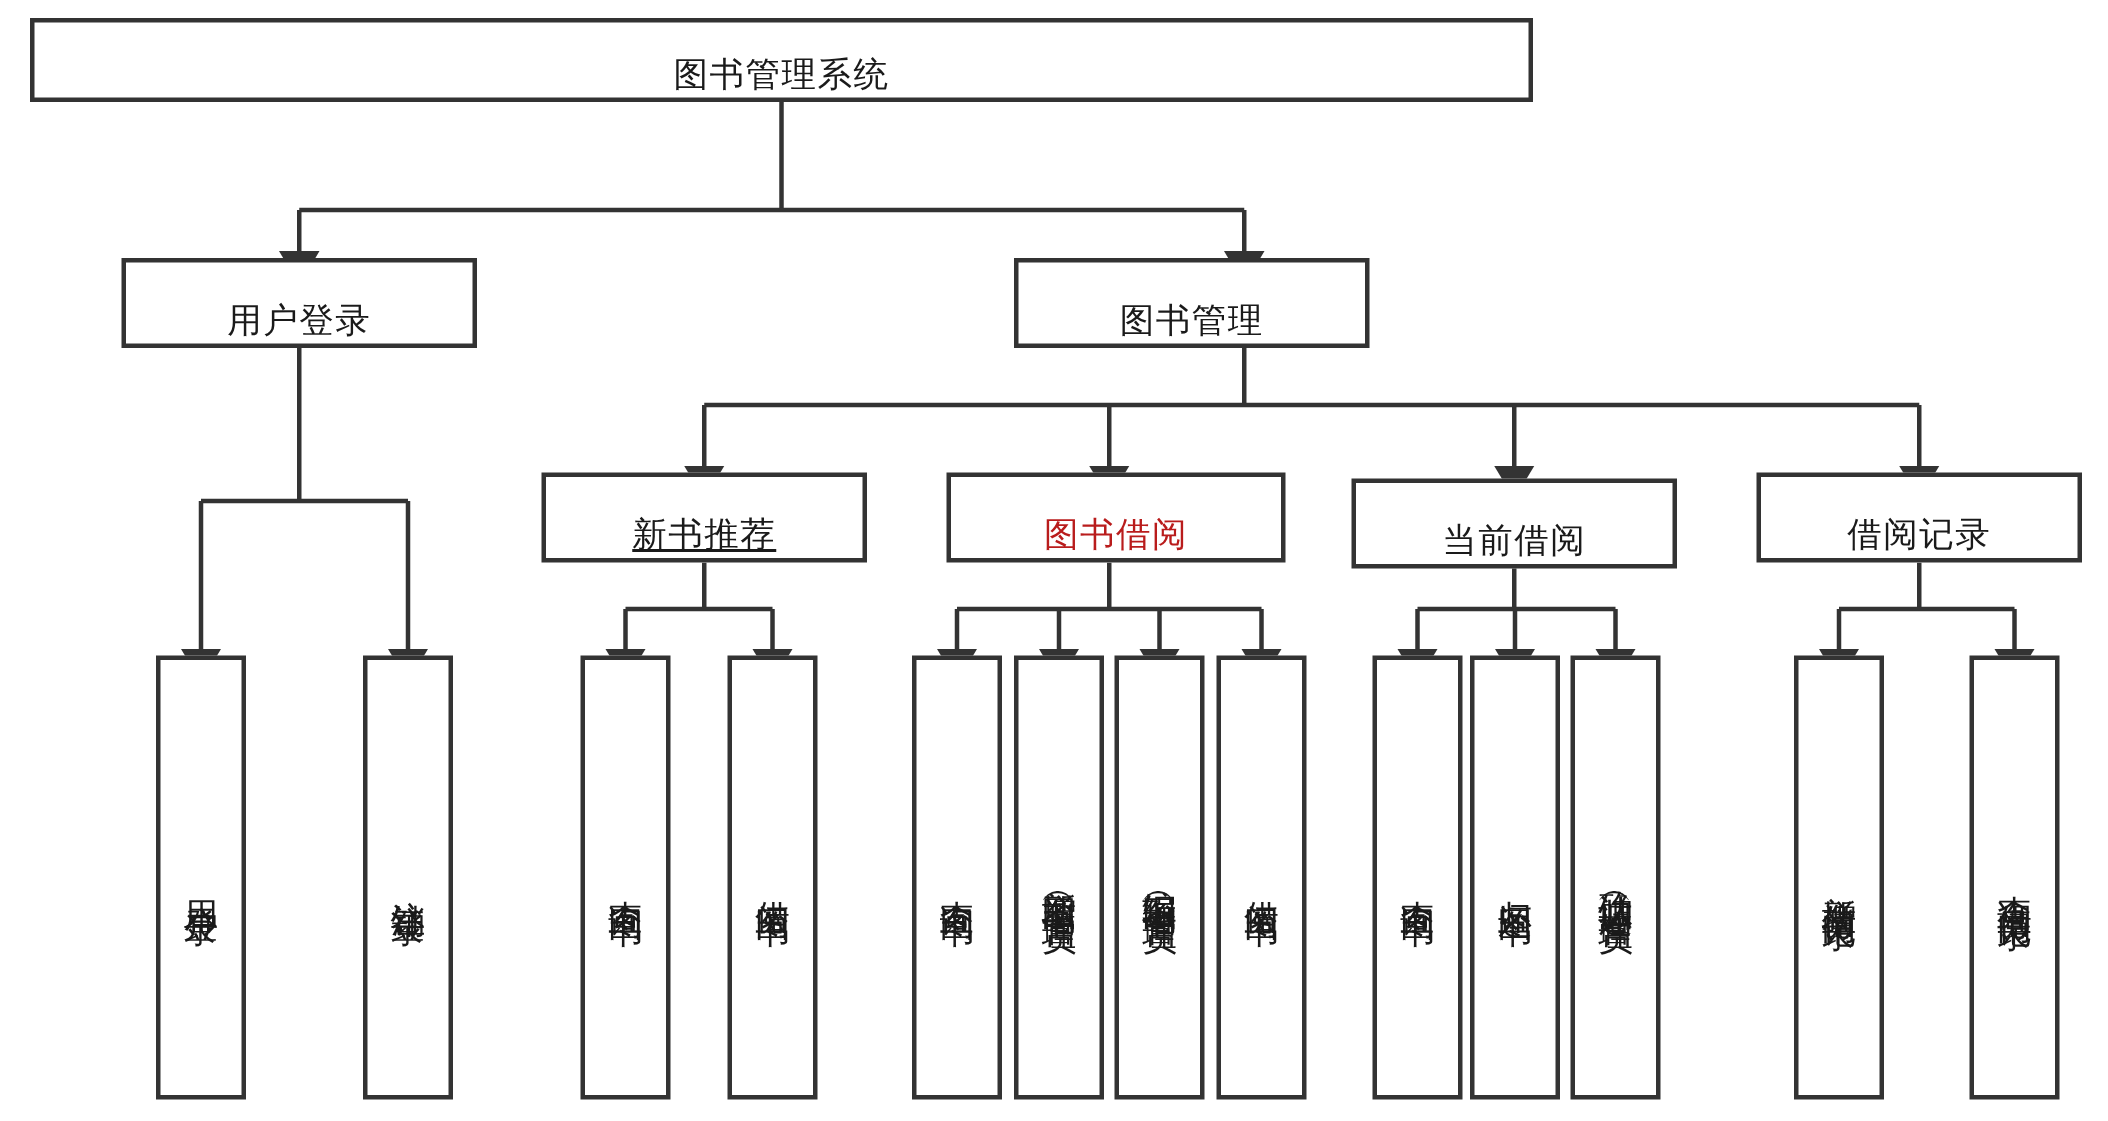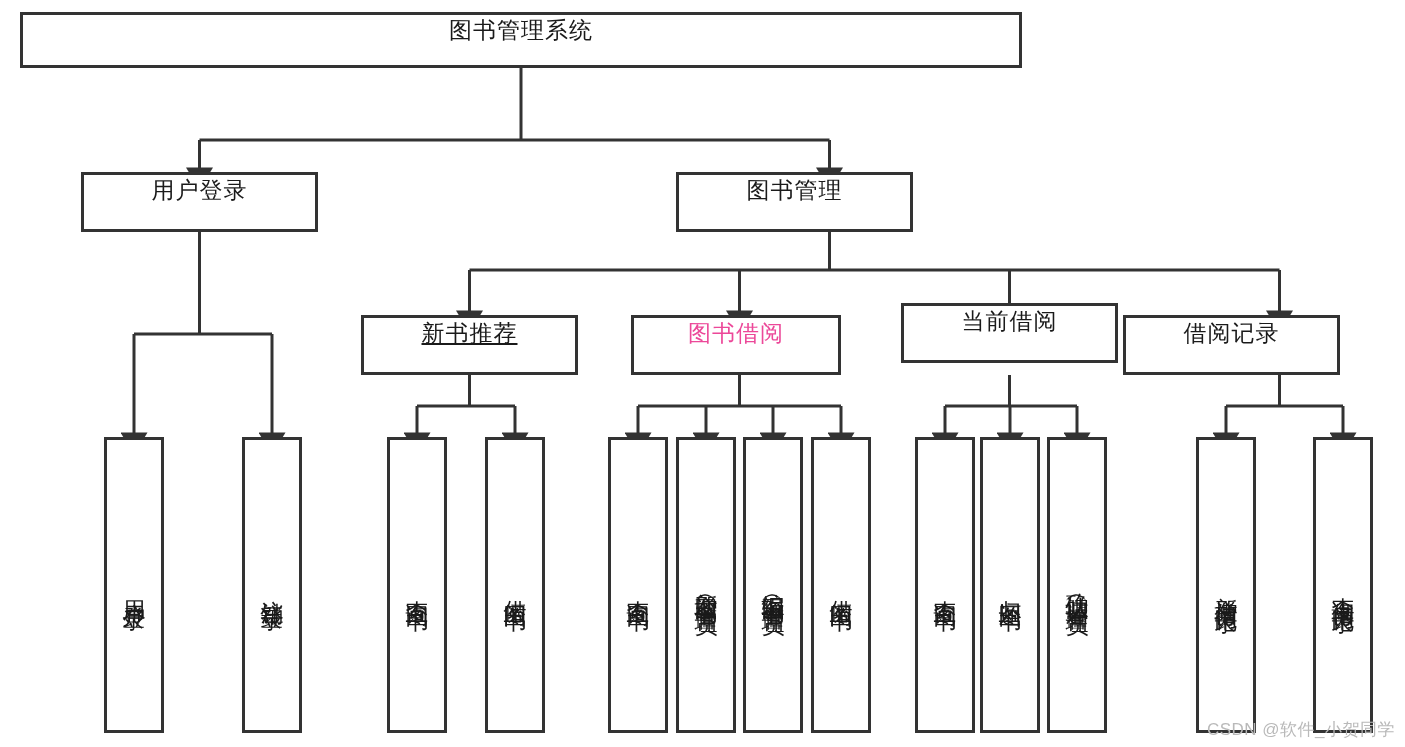--- a/index.html
+++ b/index.html
@@ -25,21 +25,21 @@
     top: 0;
     width: 1405px;
     height: 747px;
   }
   .node-box {
     position: absolute;
     box-sizing: border-box;
     border: 3px solid #333333;
     background: #ffffff;
     display: flex;
-    align-items: flex-start;
+    align-items: flex-end;
     justify-content: center;
     color: #1a1a1a;
   }
   .node-box.horiz {
     font-size: 23px;
     letter-spacing: 1px;
   }
   .node-box.vert {
     align-items: flex-start;
     padding-top: 6px;
@@ -127,27 +127,27 @@
       </div>
       <div class="node-box horiz" style="left: 81px; top: 172px; width: 237px; height: 60px; border-color: rgb(51, 51, 51); color: rgb(26, 26, 26);">
         <span class="node-label-horiz">用户登录</span>
       </div>
       <div class="node-box horiz" style="left: 676px; top: 172px; width: 237px; height: 60px; border-color: rgb(51, 51, 51); color: rgb(26, 26, 26);">
         <span class="node-label-horiz">图书管理</span>
       </div>
       <div class="node-box horiz" style="left: 361px; top: 315px; width: 217px; height: 60px; border-color: rgb(51, 51, 51); color: rgb(26, 26, 26); text-decoration: underline;">
         <span class="node-label-horiz">新书推荐</span>
       </div>
-      <div class="node-box horiz" style="left: 631px; top: 315px; width: 210px; height: 60px; border-color: rgb(51, 51, 51); color: #ec4899;">
+      <div class="node-box horiz" style="left: 631px; top: 315px; width: 226px; height: 60px; border-color: rgb(51, 51, 51); color: #b91c1c;">
         <span class="node-label-horiz">图书借阅</span>
       </div>
-      <div class="node-box horiz" style="left: 901px; top: 303px; width: 217px; height: 60px; border-color: rgb(51, 51, 51); color: rgb(26, 26, 26);">
+      <div class="node-box horiz" style="left: 901px; top: 319px; width: 217px; height: 60px; border-color: rgb(51, 51, 51); color: rgb(26, 26, 26);">
         <span class="node-label-horiz">当前借阅</span>
       </div>
-      <div class="node-box horiz" style="left: 1123px; top: 315px; width: 217px; height: 60px; border-color: rgb(51, 51, 51); color: rgb(26, 26, 26);">
+      <div class="node-box horiz" style="left: 1171px; top: 315px; width: 217px; height: 60px; border-color: rgb(51, 51, 51); color: rgb(26, 26, 26);">
         <span class="node-label-horiz">借阅记录</span>
       </div>
       <div class="node-box vert" style="left: 104px; top: 437px; width: 60px; height: 296px; border-color: rgb(51, 51, 51); color: rgb(26, 26, 26);">
         <div class="vert-wrap">
           <span class="node-label-vert">用户登录</span>
         </div>
       </div>
       <div class="node-box vert" style="left: 242px; top: 437px; width: 60px; height: 296px; border-color: rgb(51, 51, 51); color: rgb(26, 26, 26);">
         <div class="vert-wrap">
           <span class="node-label-vert">注销登录</span>
@@ -203,14 +203,13 @@
           <span class="node-label-vert">新增借阅记录</span>
         </div>
       </div>
       <div class="node-box vert" style="left: 1313px; top: 437px; width: 60px; height: 296px; border-color: rgb(51, 51, 51); color: rgb(26, 26, 26);">
         <div class="vert-wrap">
           <span class="node-label-vert">查询借阅记录</span>
         </div>
       </div>
     </div>
 
-  <div class="watermark">CSDN @软件_小贺同学</div>
 </div>
 
 </body></html>

